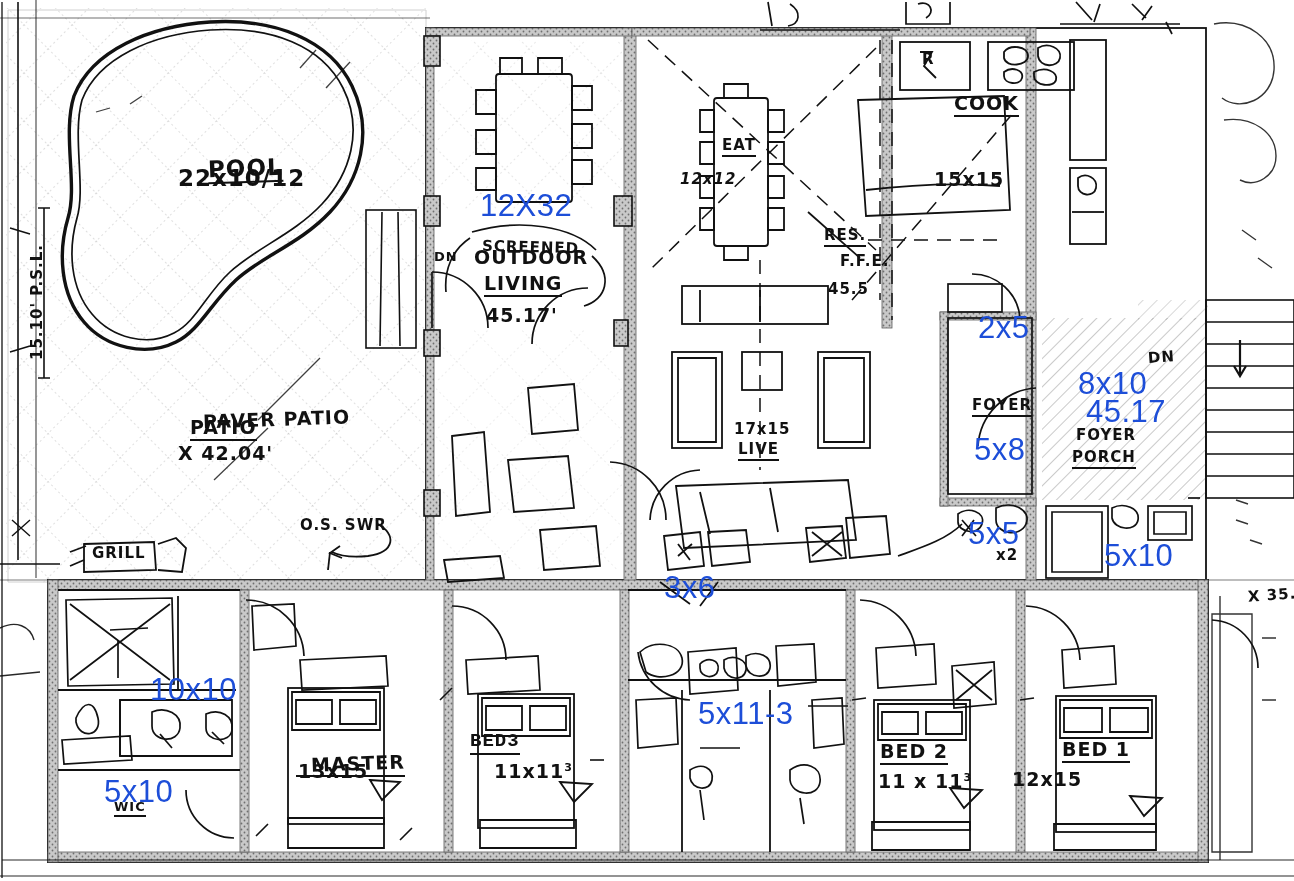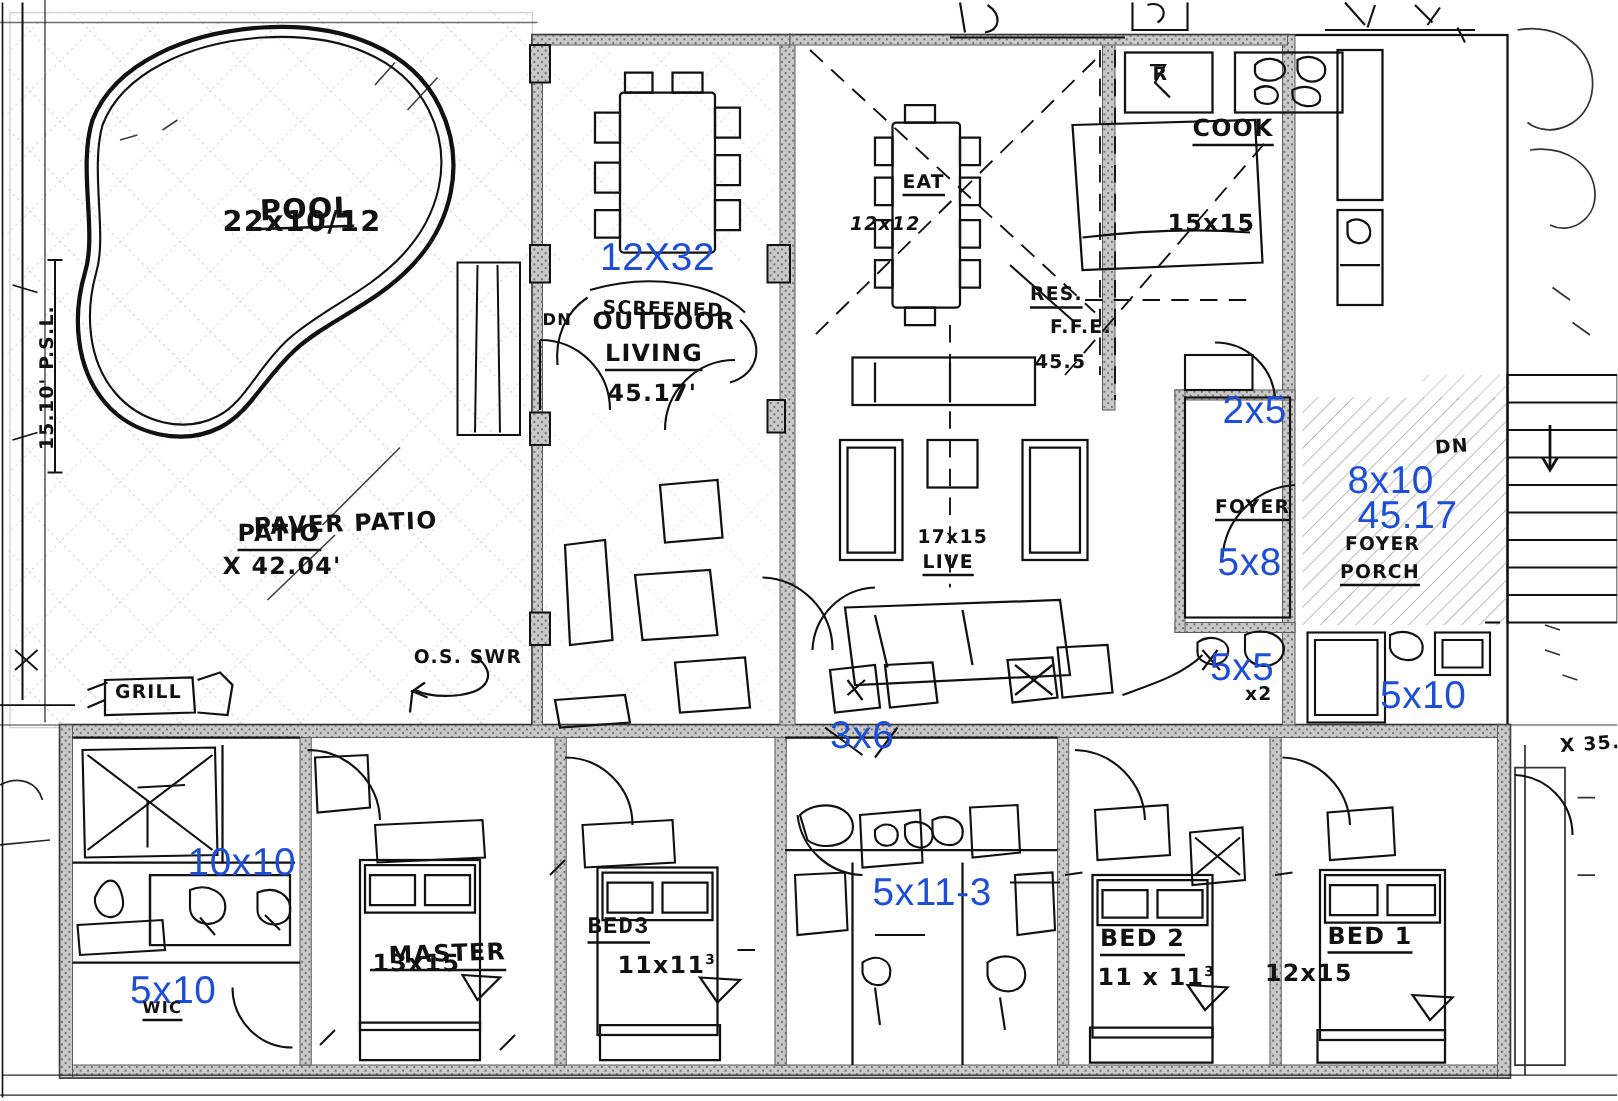--- a/index.html
+++ b/index.html
@@ -398,21 +398,21 @@
   <span class="sk ul">POOL</span>
 </div>
 <div class="lbl hand bg" style="left:178px;top:166px;">22x10/12</div>
 
 <div class="lbl hand" style="left:188px;top:390px;">
   <span class="sk">PAVER PATIO</span>
 </div>
 <div class="lbl hand ul" style="left:190px;top:418px;">PATIO</div>
 <div class="lbl hand" style="left:178px;top:444px;">X 42.04'</div>
 
-<div class="lbl hand sm" style="left:300px;top:518px;margin-left:31px;">O.S. SWR</div>
+<div class="lbl hand sm" style="left:300px;top:518px;">O.S. SWR</div>
 
 <div class="lbl hand sm" style="left:92px;top:546px;">GRILL</div>
 
 <div class="lbl digital" style="left:480px;top:190px;">12X32</div>
 <div class="lbl hand sm" style="left:470px;top:224px;">
   <span class="sk2">SCREENED</span>
 </div>
 <div class="lbl hand" style="left:474px;top:248px;">OUTDOOR</div>
 <div class="lbl hand ul" style="left:484px;top:274px;">LIVING</div>
 <div class="lbl hand" style="left:486px;top:306px;">45.17'</div>

